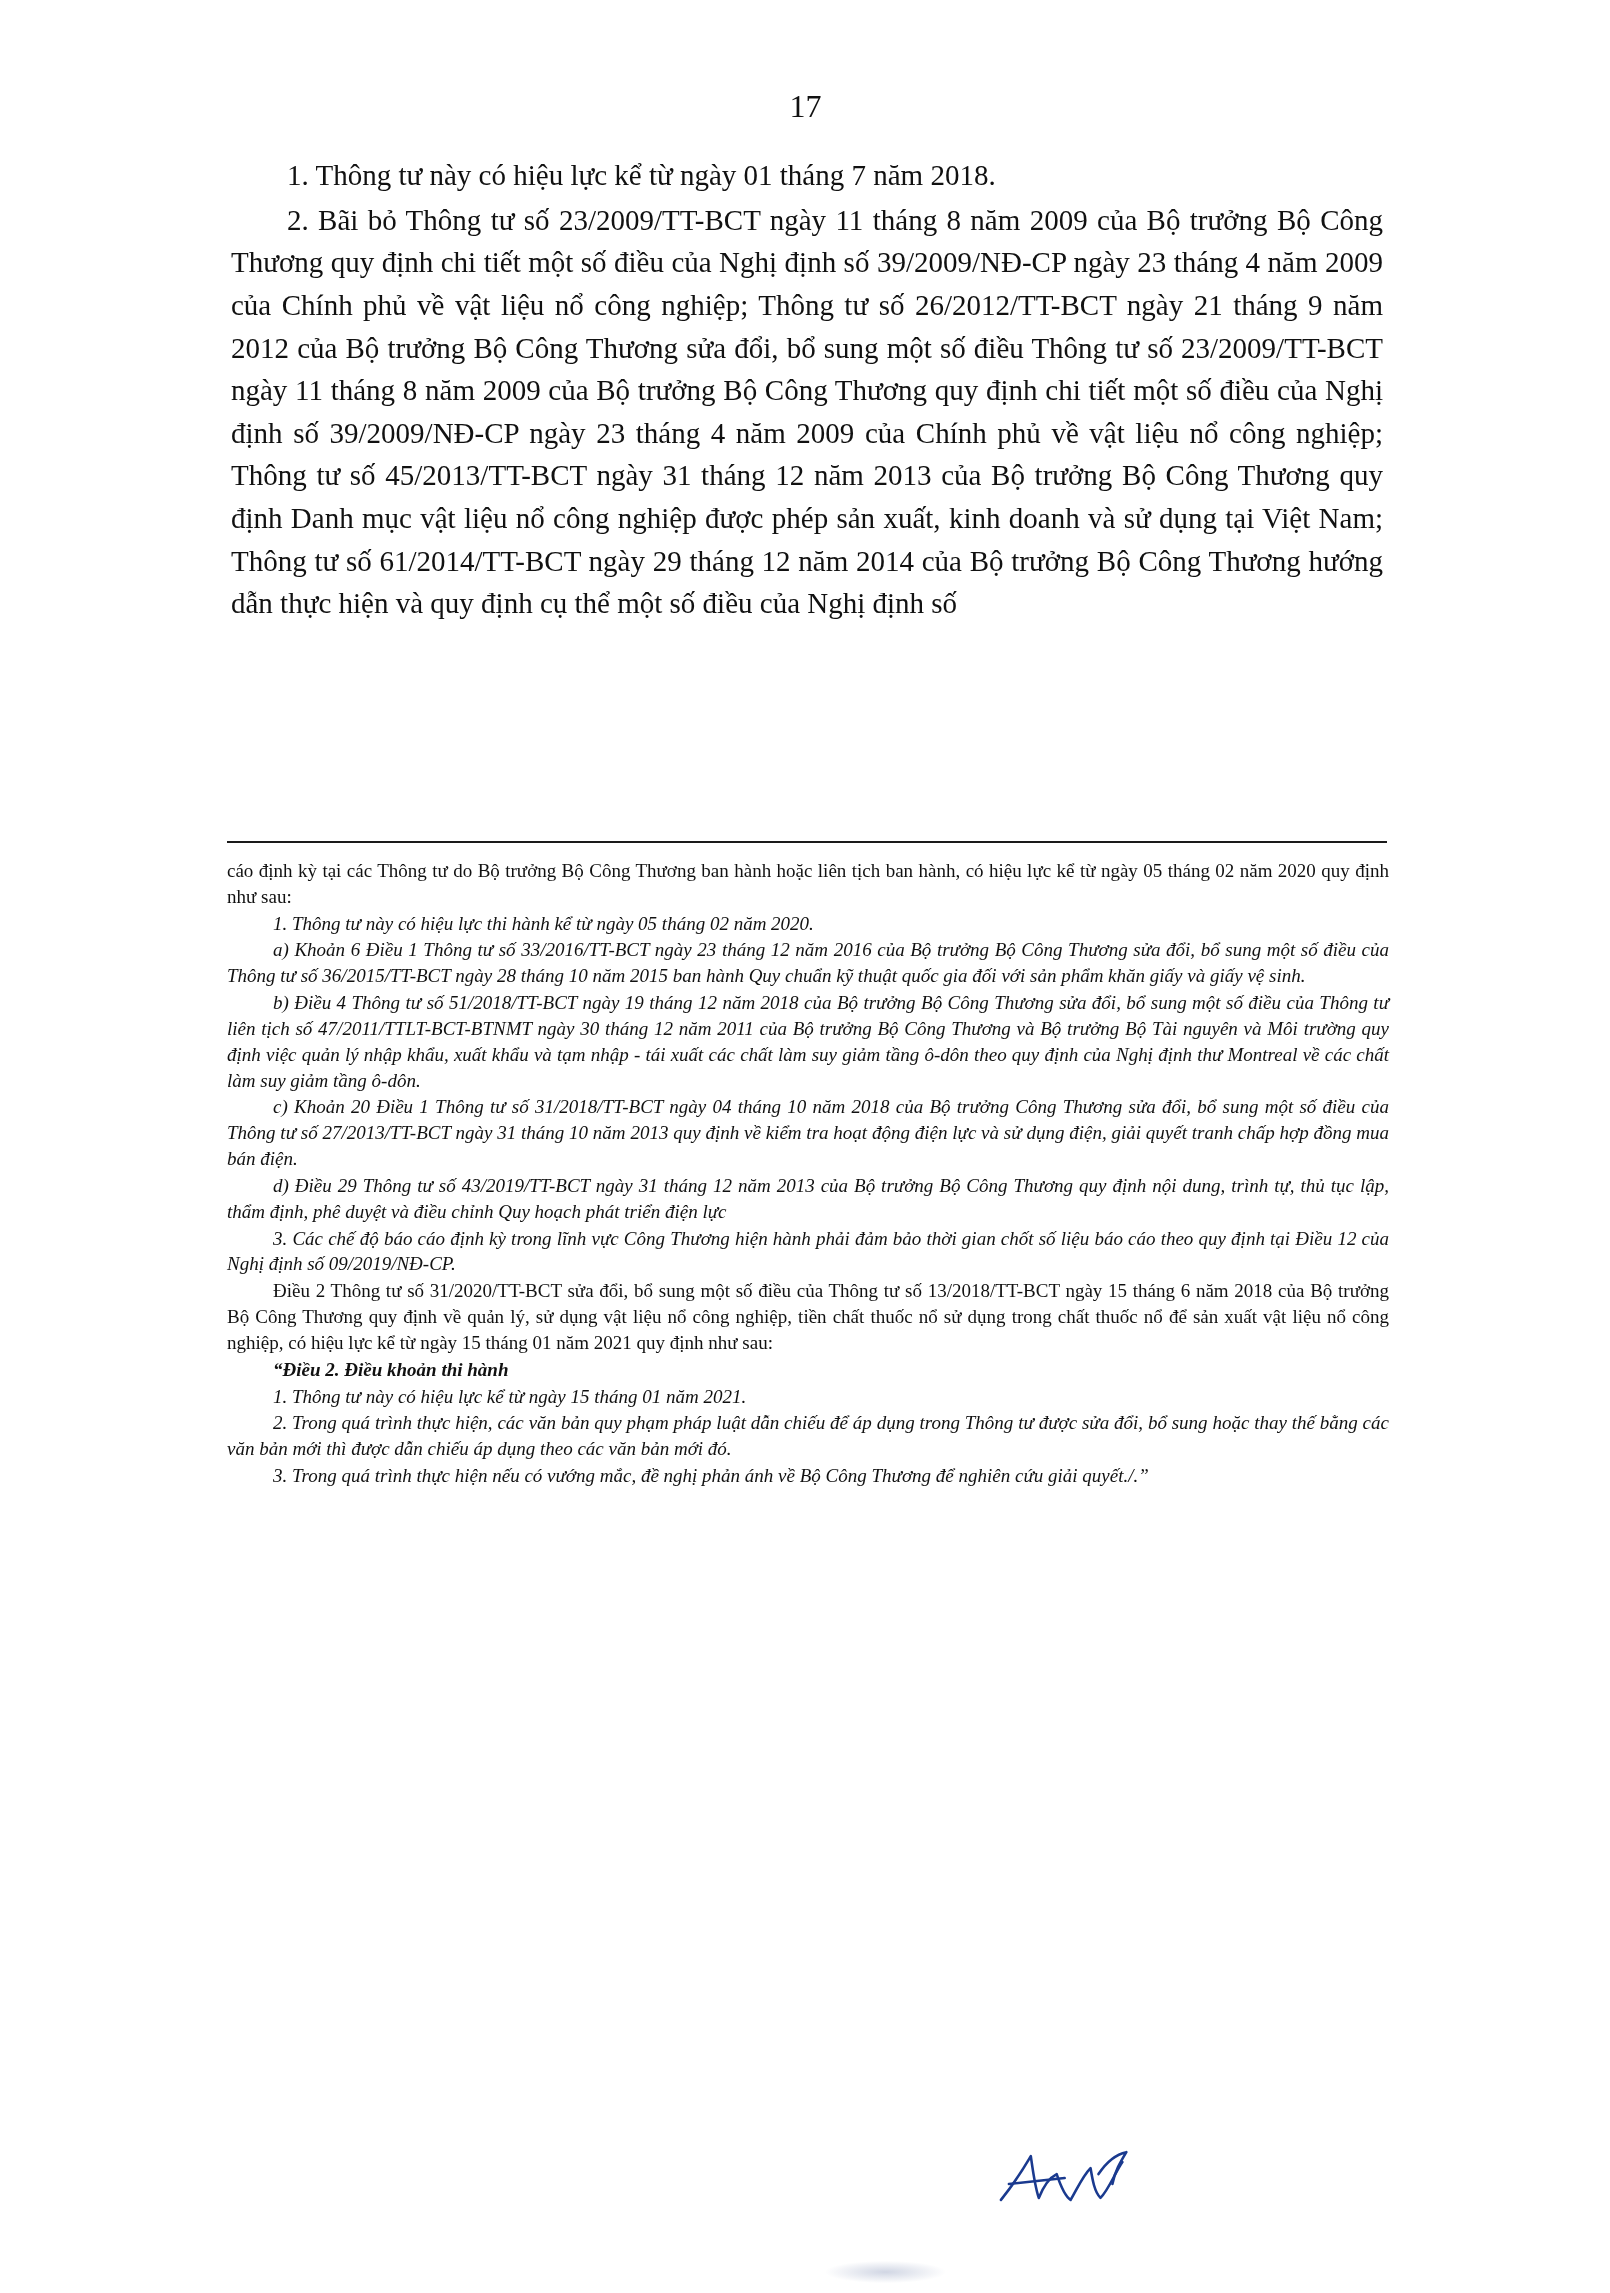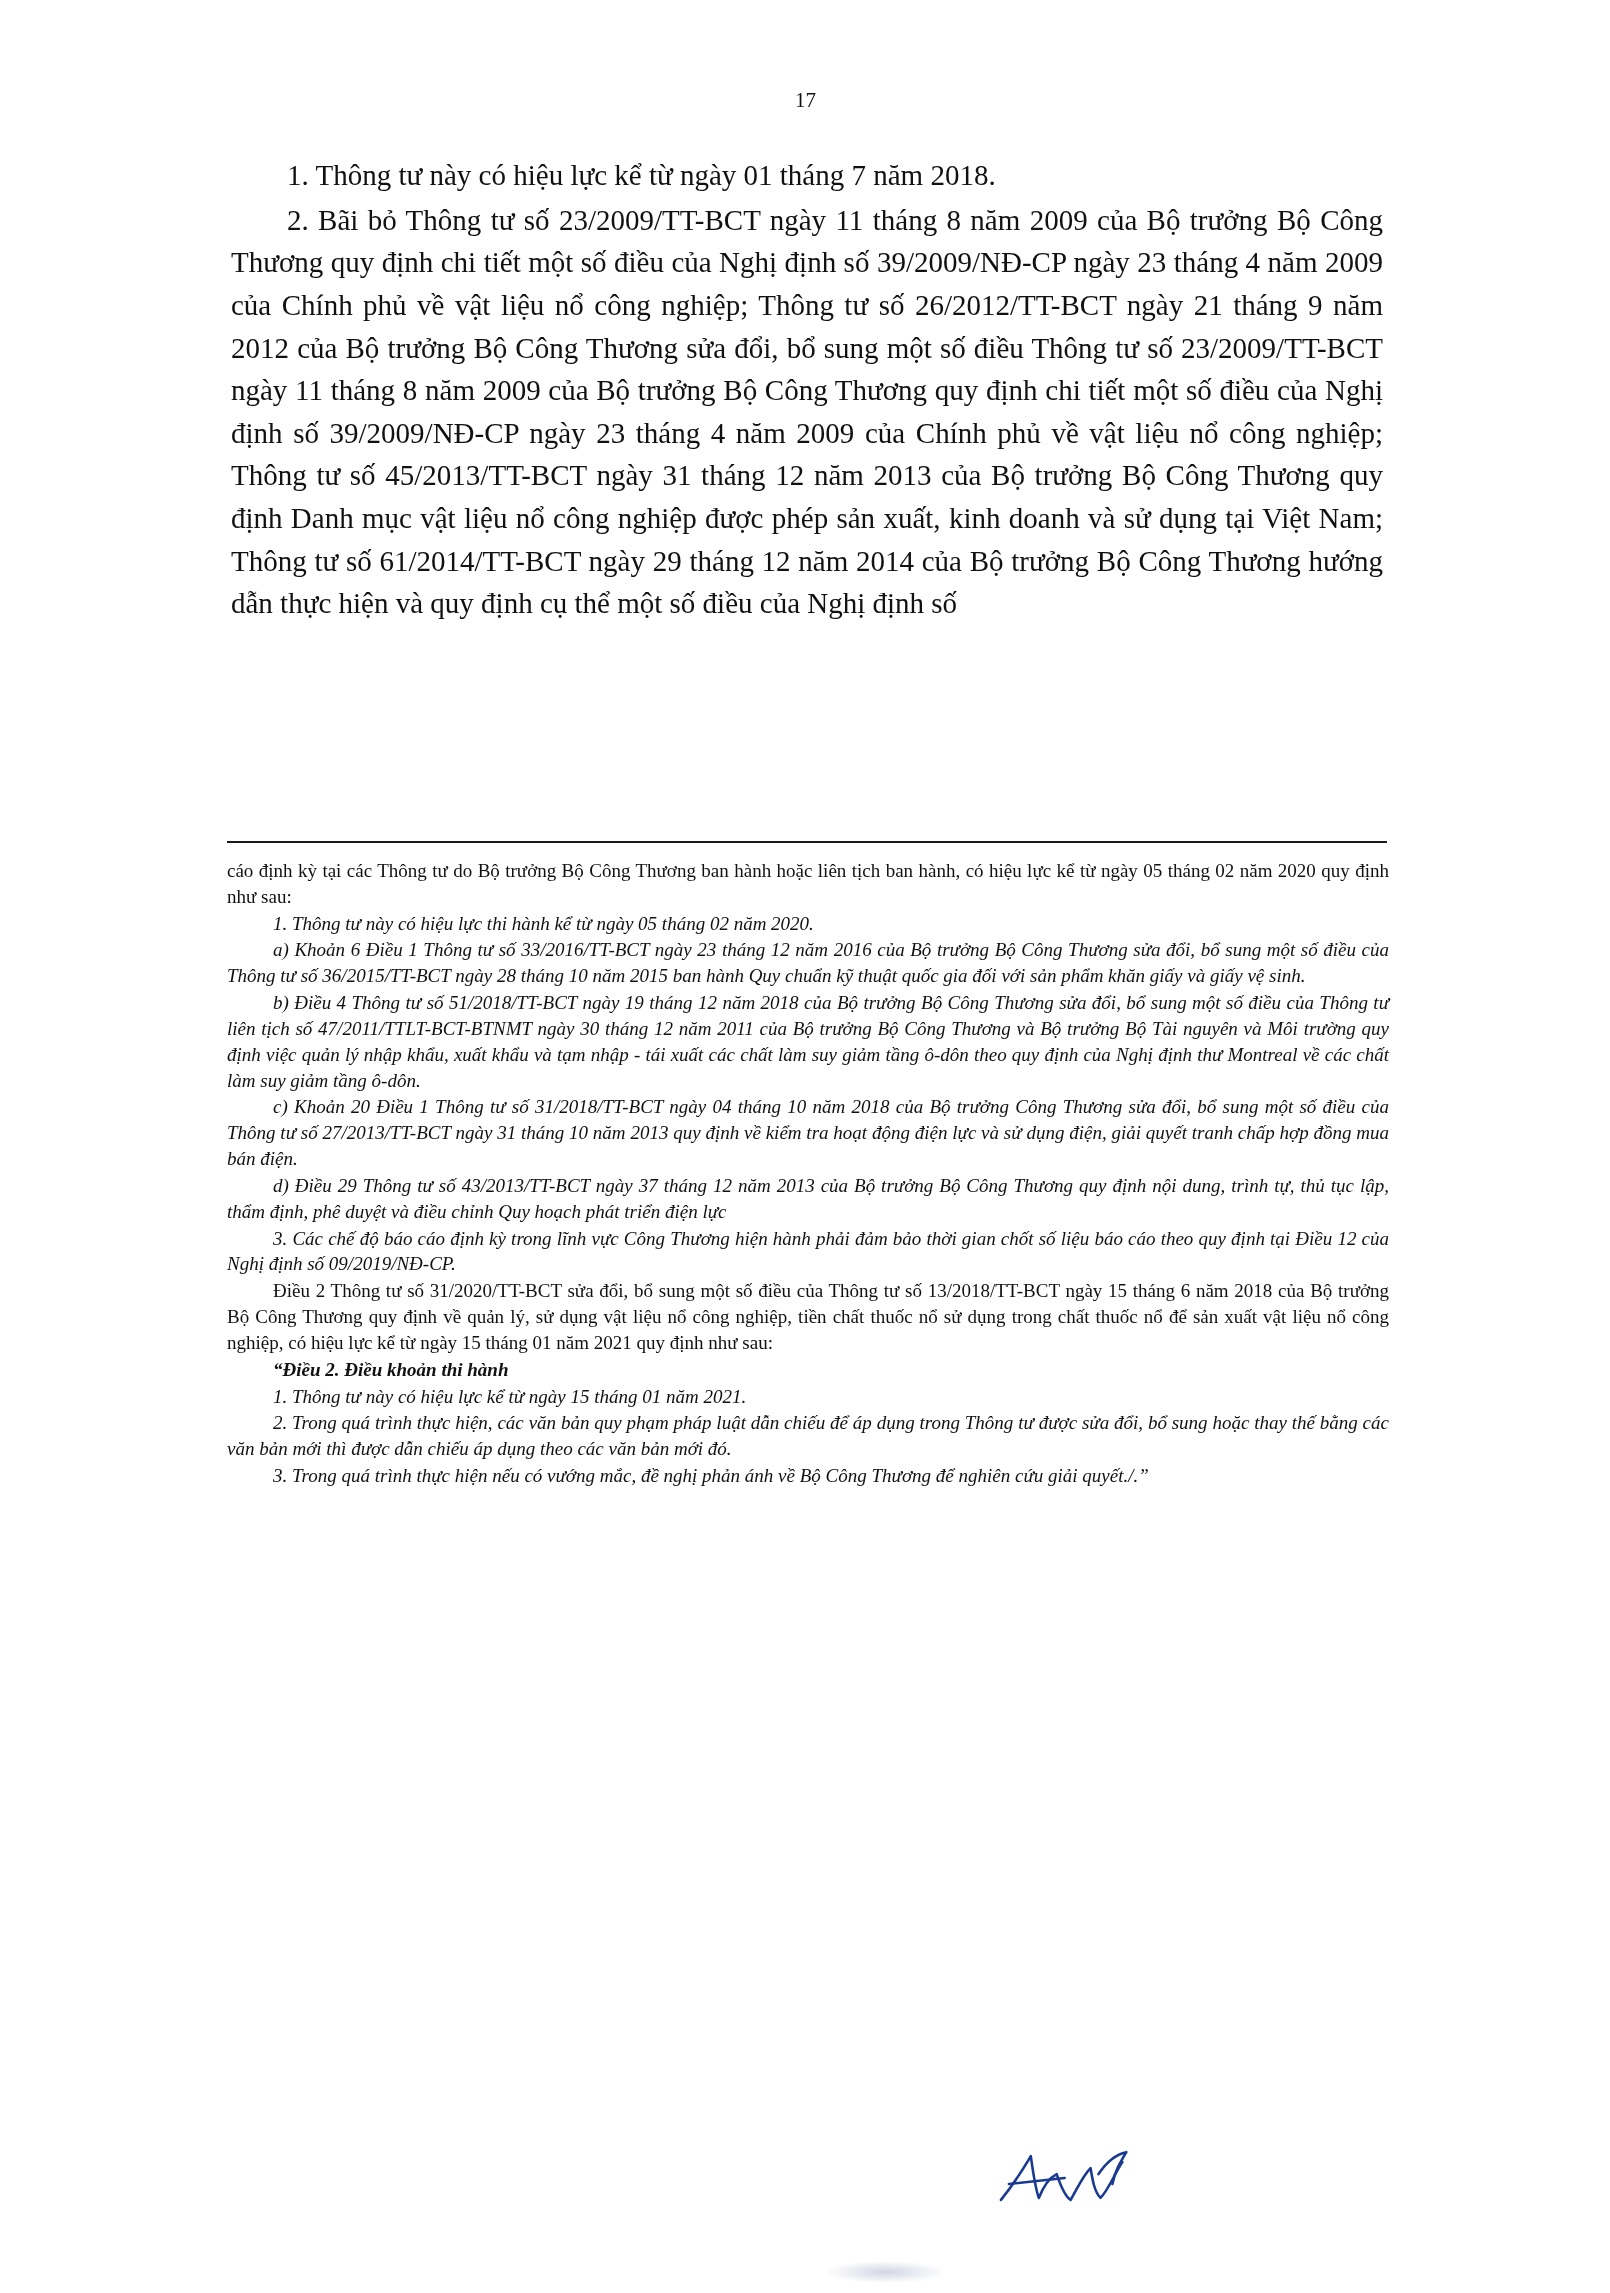--- a/index.html
+++ b/index.html
@@ -16,21 +16,21 @@
     color: #111111;
     box-sizing: border-box;
     overflow: hidden;
   }
   .page-number {
     position: absolute;
     top: 88px;
     left: 0;
     width: 100%;
     text-align: center;
-    font-size: 21px;
+    font-size: 32px;
     font-family: "Liberation Serif", serif;
   }
   .body-main {
     position: absolute;
     top: 154px;
     left: 231px;
     width: 1152px;
   }
   .body-main p {
     margin: 0 0 2px 0;
@@ -106,21 +106,21 @@
   </div>
 
   <div class="divider"></div>
 
   <div class="footnote">
     <p>cáo định kỳ tại các Thông tư do Bộ trưởng Bộ Công Thương ban hành hoặc liên tịch ban hành, có hiệu lực kể từ ngày 05 tháng 02 năm 2020 quy định như sau:</p>
     <p class="ind it">1. Thông tư này có hiệu lực thi hành kể từ ngày 05 tháng 02 năm 2020.</p>
     <p class="ind it">a) Khoản 6 Điều 1 Thông tư số 33/2016/TT-BCT ngày 23 tháng 12 năm 2016 của Bộ trưởng Bộ Công Thương sửa đổi, bổ sung một số điều của Thông tư số 36/2015/TT-BCT ngày 28 tháng 10 năm 2015 ban hành Quy chuẩn kỹ thuật quốc gia đối với sản phẩm khăn giấy và giấy vệ sinh.</p>
     <p class="ind it">b) Điều 4 Thông tư số 51/2018/TT-BCT ngày 19 tháng 12 năm 2018 của Bộ trưởng Bộ Công Thương sửa đổi, bổ sung một số điều của Thông tư liên tịch số 47/2011/TTLT-BCT-BTNMT ngày 30 tháng 12 năm 2011 của Bộ trưởng Bộ Công Thương và Bộ trưởng Bộ Tài nguyên và Môi trường quy định việc quản lý nhập khẩu, xuất khẩu và tạm nhập - tái xuất các chất làm suy giảm tầng ô-dôn theo quy định của Nghị định thư Montreal về các chất làm suy giảm tầng ô-dôn.</p>
     <p class="ind it">c) Khoản 20 Điều 1 Thông tư số 31/2018/TT-BCT ngày 04 tháng 10 năm 2018 của Bộ trưởng Công Thương sửa đổi, bổ sung một số điều của Thông tư số 27/2013/TT-BCT ngày 31 tháng 10 năm 2013 quy định về kiểm tra hoạt động điện lực và sử dụng điện, giải quyết tranh chấp hợp đồng mua bán điện.</p>
-    <p class="ind it">d) Điều 29 Thông tư số 43/2013/TT-BCT ngày 37 tháng 12 năm 2013 của Bộ trưởng Bộ Công Thương quy định nội dung, trình tự, thủ tục lập, thẩm định, phê duyệt và điều chỉnh Quy hoạch phát triển điện lực</p>
+    <p class="ind it">d) Điều 29 Thông tư số 43/2019/TT-BCT ngày 31 tháng 12 năm 2013 của Bộ trưởng Bộ Công Thương quy định nội dung, trình tự, thủ tục lập, thẩm định, phê duyệt và điều chỉnh Quy hoạch phát triển điện lực</p>
     <p class="ind it">3. Các chế độ báo cáo định kỳ trong lĩnh vực Công Thương hiện hành phải đảm bảo thời gian chốt số liệu báo cáo theo quy định tại Điều 12 của Nghị định số 09/2019/NĐ-CP.</p>
     <p class="ind">Điều 2 Thông tư số 31/2020/TT-BCT sửa đổi, bổ sung một số điều của Thông tư số 13/2018/TT-BCT ngày 15 tháng 6 năm 2018 của Bộ trưởng Bộ Công Thương quy định về quản lý, sử dụng vật liệu nổ công nghiệp, tiền chất thuốc nổ sử dụng trong chất thuốc nổ để sản xuất vật liệu nổ công nghiệp, có hiệu lực kể từ ngày 15 tháng 01 năm 2021 quy định như sau:</p>
     <p class="ind itb">“Điều 2. Điều khoản thi hành</p>
     <p class="ind it">1. Thông tư này có hiệu lực kể từ ngày 15 tháng 01 năm 2021.</p>
     <p class="ind it">2. Trong quá trình thực hiện, các văn bản quy phạm pháp luật dẫn chiếu để áp dụng trong Thông tư được sửa đổi, bổ sung hoặc thay thế bằng các văn bản mới thì được dẫn chiếu áp dụng theo các văn bản mới đó.</p>
     <p class="ind it">3. Trong quá trình thực hiện nếu có vướng mắc, đề nghị phản ánh về Bộ Công Thương để nghiên cứu giải quyết./.”</p>
   </div>
 
   <div class="signature">
     <svg width="199" height="80" viewBox="0 0 200 80" xmlns="http://www.w3.org/2000/svg">

